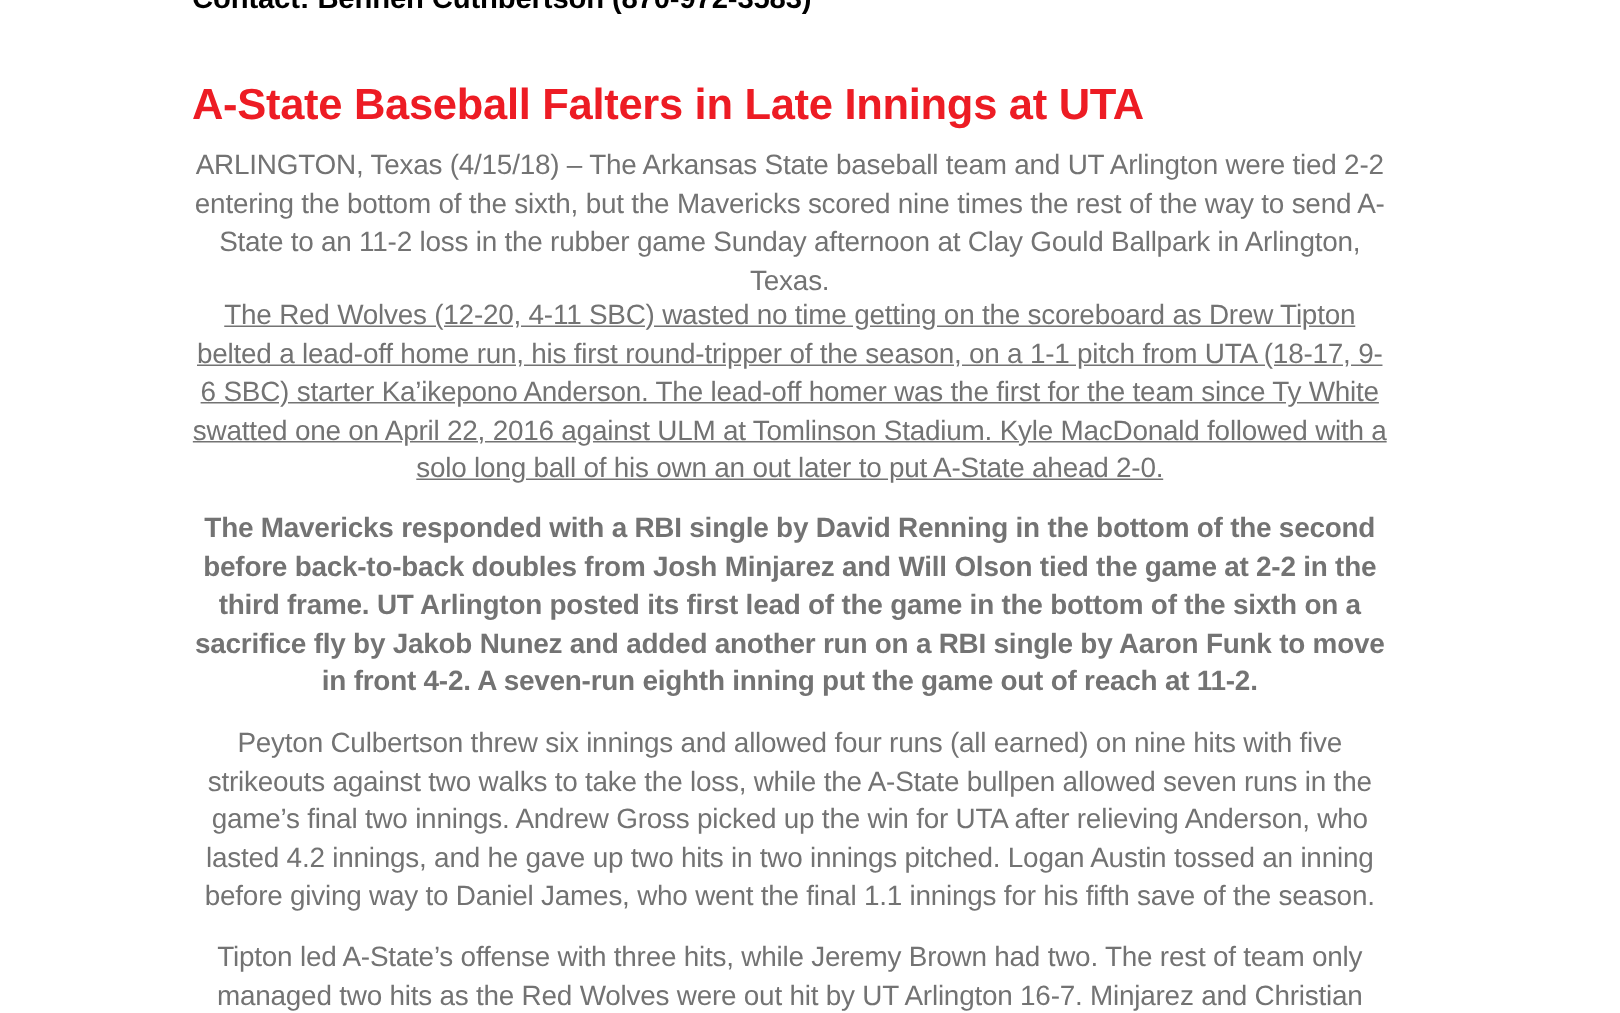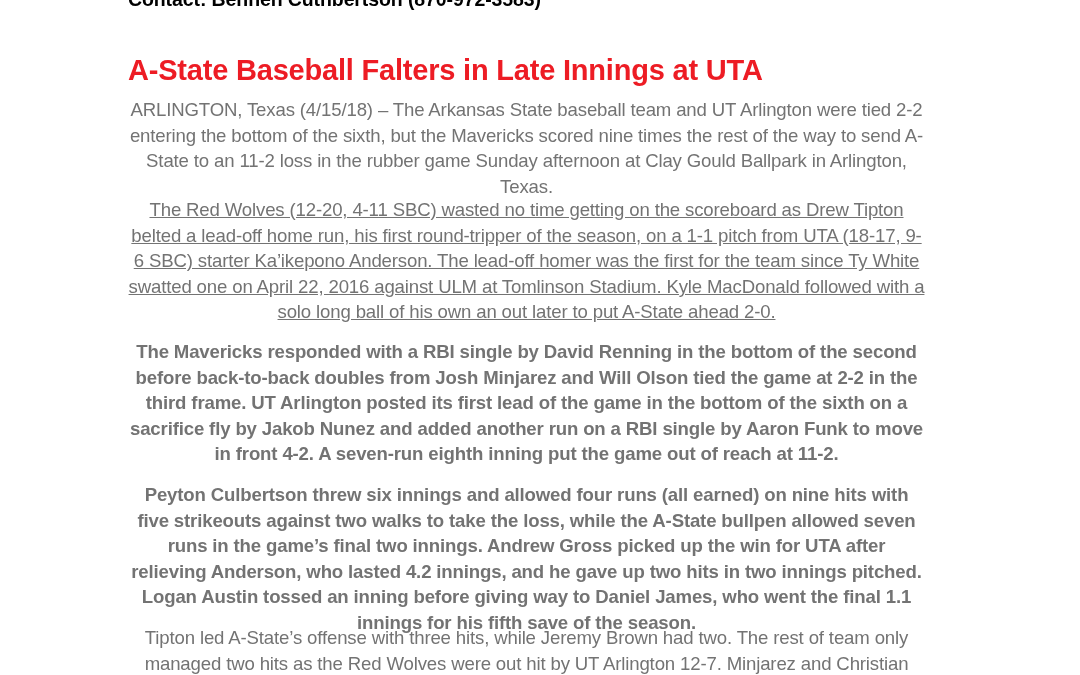--- a/index.html
+++ b/index.html
@@ -53,21 +53,21 @@
     width: 797px;
     font-size: 18.6px;
     line-height: 25.6px;
     color: #737373;
     letter-spacing: -0.15px;
     text-align: center;
   }
   #para-0 { top: 97px; }
   #para-1 { top: 197px; text-decoration: underline; }
   #para-2 { top: 339px; font-weight: bold; }
-  #para-3 { top: 482px; font-weight: bold; }
+  #para-3 { top: 482px; }
   #para-4 { top: 625px; }
   .para-text { display: block; }
 </style>
 </head>
 <body>
 
 <div class="page">
 
   <div class="contact-line">Contact:  Bennen Cuthbertson (870-972-3583)</div>
 
@@ -83,16 +83,16 @@
 
   <div class="body-block" id="para-2">
     <span class="para-text">The Mavericks responded with a RBI single by David Renning in the bottom of the second before back-to-back doubles from Josh Minjarez and Will Olson tied the game at 2-2 in the third frame. UT Arlington posted its first lead of the game in the bottom of the sixth on a sacrifice fly by Jakob Nunez and added another run on a RBI single by Aaron Funk to move in front 4-2. A seven-run eighth inning put the game out of reach at 11-2.</span>
   </div>
 
   <div class="body-block" id="para-3">
     <span class="para-text">Peyton Culbertson threw six innings and allowed four runs (all earned) on nine hits with five strikeouts against two walks to take the loss, while the A-State bullpen allowed seven runs in the game’s final two innings. Andrew Gross picked up the win for UTA after relieving Anderson, who lasted 4.2 innings, and he gave up two hits in two innings pitched. Logan Austin tossed an inning before giving way to Daniel James, who went the final 1.1 innings for his fifth save of the season.</span>
   </div>
 
   <div class="body-block" id="para-4">
-    <span class="para-text">Tipton led A-State’s offense with three hits, while Jeremy Brown had two. The rest of team only managed two hits as the Red Wolves were out hit by UT Arlington 12-7. Minjarez and Christian</span>
+    <span class="para-text">Tipton led A-State’s offense with three hits, while Jeremy Brown had two. The rest of team only managed two hits as the Red Wolves were out hit by UT Arlington 16-7. Minjarez and Christian</span>
   </div>
 
 </div>
 
 </body></html>

